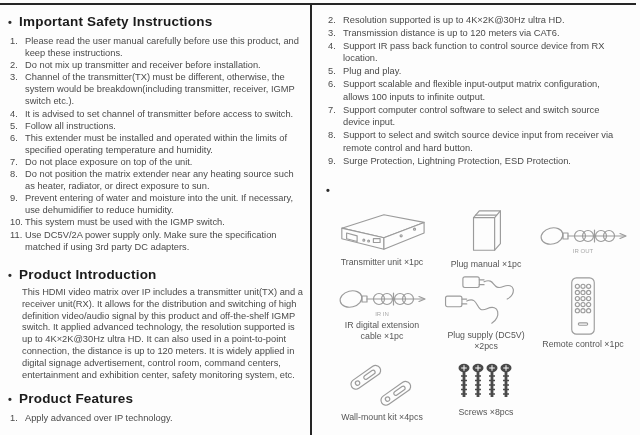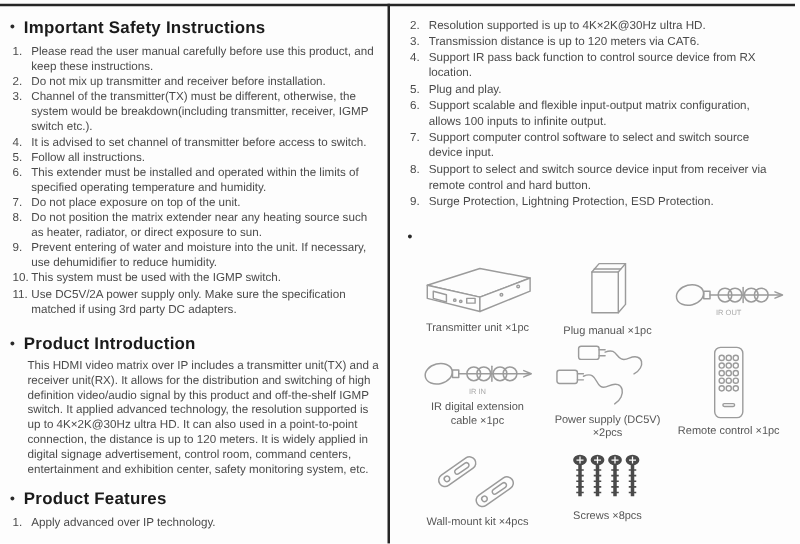--- a/index.html
+++ b/index.html
@@ -150,21 +150,21 @@
         <svg width="86" height="52" viewBox="0 0 88 54">
           <rect class="artf" x="20" y="2" width="17" height="11" rx="2"></rect>
           <line class="art" x1="37" y1="5" x2="42" y2="5"></line>
             <line class="art" x1="37" y1="10" x2="42" y2="10"></line>
           <path class="art" d="M42,7 C54,2 50,17 62,12 C74,7 76,20 66,25"></path>
           <rect class="artf" x="2" y="22" width="17" height="11" rx="2"></rect>
           <line class="art" x1="19" y1="25" x2="24" y2="25"></line>
             <line class="art" x1="19" y1="30" x2="24" y2="30"></line>
           <path class="art" d="M24,27 C38,21 32,41 45,35 C58,29 60,44 50,50"></path>
         </svg>
-        <div class="cap">Power supply (DC5V) ×2pcs</div>
+        <div class="cap">Plug supply (DC5V) ×2pcs</div>
       </div>
 
       <div class="cell">
         <svg width="32" height="60" viewBox="0 0 34 64">
           <rect class="artf" x="5" y="2" width="24" height="60" rx="5"></rect>
           <circle class="art" cx="11" cy="11" r="2.2"></circle>
             <circle class="art" cx="17" cy="11" r="2.2"></circle>
             <circle class="art" cx="23" cy="11" r="2.2"></circle>
           <circle class="art" cx="11" cy="17.5" r="2.2"></circle>
             <circle class="art" cx="17" cy="17.5" r="2.2"></circle>

